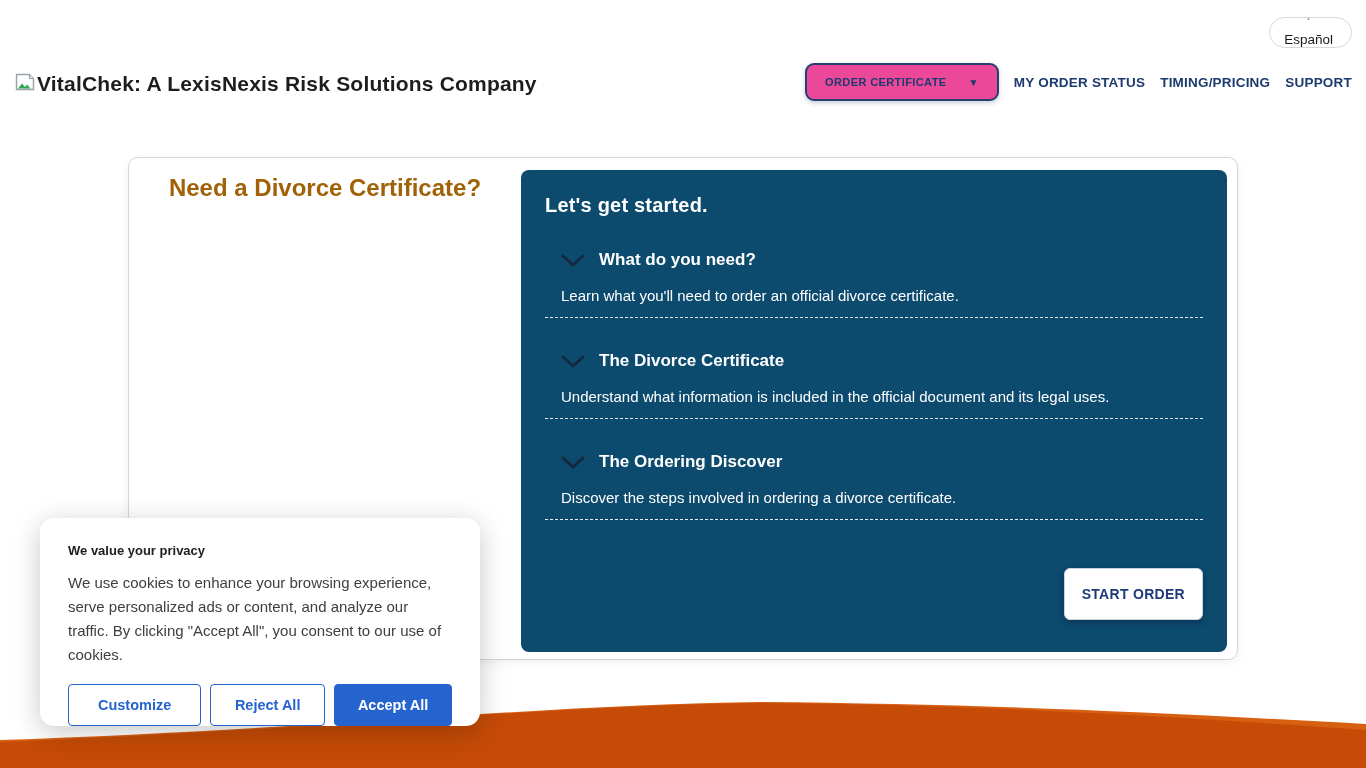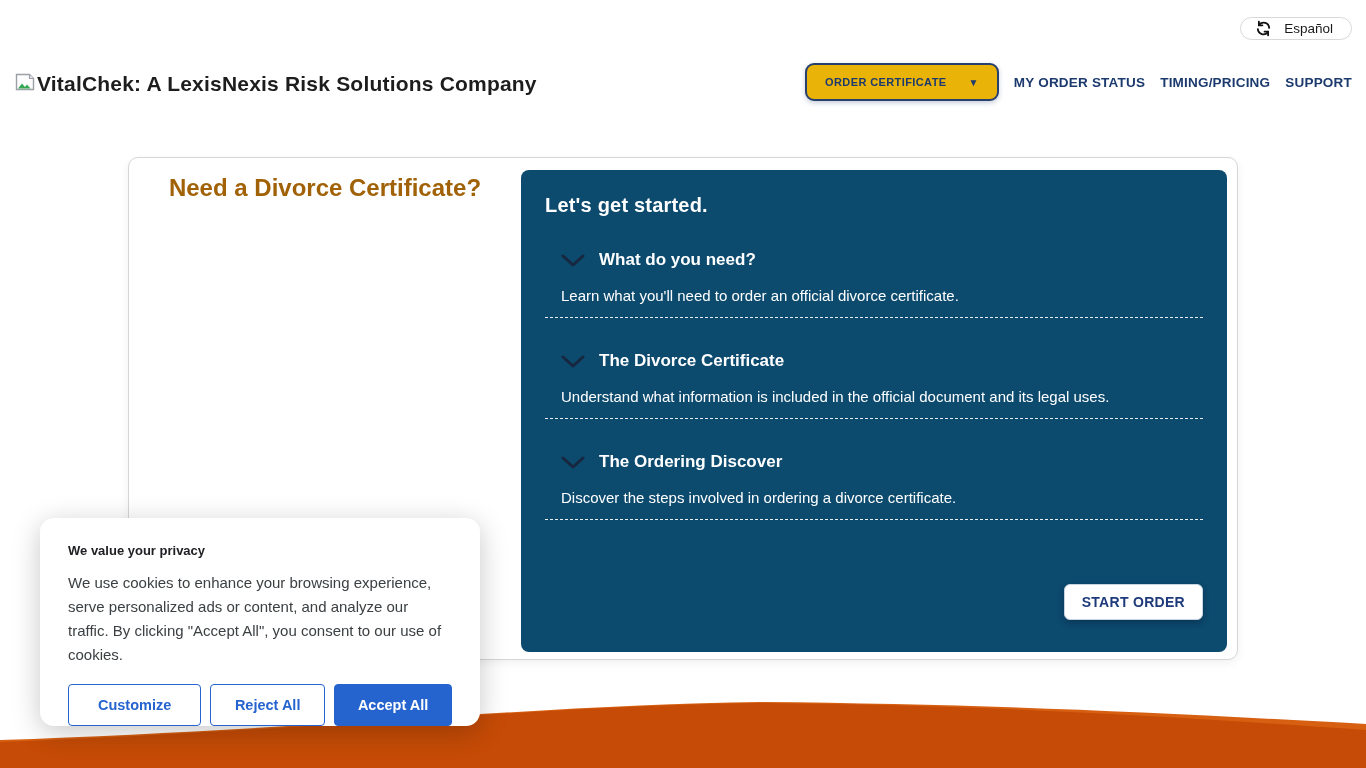--- a/index.html
+++ b/index.html
@@ -1,52 +1,52 @@
 <!DOCTYPE html>
 <html><head>
 <meta charset="utf-8">
 <style>
   * { margin:0; padding:0; box-sizing:border-box; }
   html,body { width:1366px; height:768px; overflow:hidden; background:#ffffff;
     font-family:"Liberation Sans","DejaVu Sans",sans-serif; }
   .page { position:relative; width:1366px; height:768px; background:#fff; }
 
   
-  .lang-pill { position:absolute; top:17px; right:14px; height:23px; padding:0 18px 0 14px;
+  .lang-pill { position:absolute; top:17px; right:14px; height:31px; padding:0 18px 0 14px;
     display:flex; align-items:center; gap:12px; border:1px solid #d8d8d8; border-radius:18px;
-    background:#fff; cursor:pointer; font-size:13.5px; color:#1a1a1a; }
+    background:#fff; cursor:pointer; font-size:13.5px; color:#1a1a1a;flex-direction:column; }
   .logo { position:absolute; left:15px; top:72px; display:flex; align-items:flex-start; gap:2px;
     font-size:21px; font-weight:bold; color:#1d1d1d; letter-spacing:.2px; cursor:pointer; }
   .broken-img { width:20px; height:18px; margin-top:1px; }
 
   .nav { position:absolute; left:805px; top:62px; width:547px; height:40px;
     display:flex; align-items:center; justify-content:space-between; }
   .order-btn { display:flex; align-items:center; gap:22px; height:38px; padding:0 18px;
-    border:2px solid #27406e; border-radius:9px; background:#eab308; cursor:pointer;
+    border:2px solid #27406e; border-radius:9px; background:#ec4899; cursor:pointer;
     font-size:11px; font-weight:bold; letter-spacing:.4px; color:#1c3a6e;
     box-shadow:0 2px 5px rgba(30,58,110,.25); }
   .caret { font-size:10px; color:#1c3a6e; }
   .nav-link { font-size:13.5px; font-weight:600; color:#1c3a6e; cursor:pointer; letter-spacing:.2px; }
 
   
   .card { position:absolute; left:128px; top:157px; width:1110px; height:503px;
     background:#fff; border:1px solid #d6d6d6; border-radius:10px;
     box-shadow:0 3px 10px rgba(0,0,0,.06); }
   .card-heading { position:absolute; left:0; top:16px; width:392px; text-align:center;
     font-size:24px; font-weight:bold; color:#a16207; }
   .panel { position:absolute; left:392px; top:12px; width:706px; height:482px;
     background:#0c4a6e; border-radius:8px; padding:22px 24px; color:#fff; }
   .panel-title { font-size:20px; font-weight:bold; margin-top:2px; letter-spacing:.2px; }
   .acc-item { margin-top:33px; }
   .acc-head { display:flex; align-items:center; gap:14px; padding-left:16px; cursor:pointer; }
   .acc-title { font-size:17px; font-weight:bold; }
   .acc-desc { margin-top:17px; padding-left:16px; font-size:15px; }
   .acc-sep { margin-top:13px; border-bottom:1px dashed rgba(255,255,255,.9); }
   .chev { width:24px; height:13px; flex:0 0 auto; }
-  .start-btn { position:absolute; right:24px; bottom:32px; height:36px; padding:0 17px;
+  .start-btn { position:absolute; right:24px; bottom:32px; height:52px; padding:0 17px;
     background:#fff; color:#1e3a7a; font-size:14px; font-weight:bold; letter-spacing:.3px;
     border:1px solid #c9d4e2; border-radius:6px; cursor:pointer;
     box-shadow:0 3px 6px rgba(10,30,60,.45); }
 
   
   .cookie { position:absolute; left:40px; top:518px; width:440px; height:208px;
     background:#fff; border-radius:14px; padding:25px 28px;
     box-shadow:0 6px 28px rgba(0,0,0,.22); z-index:5; }
   .cookie h2 { font-size:13px; font-weight:bold; color:#202124; }
   .cookie p { margin-top:13px; font-size:15px; line-height:24px; color:#3c4043; }

